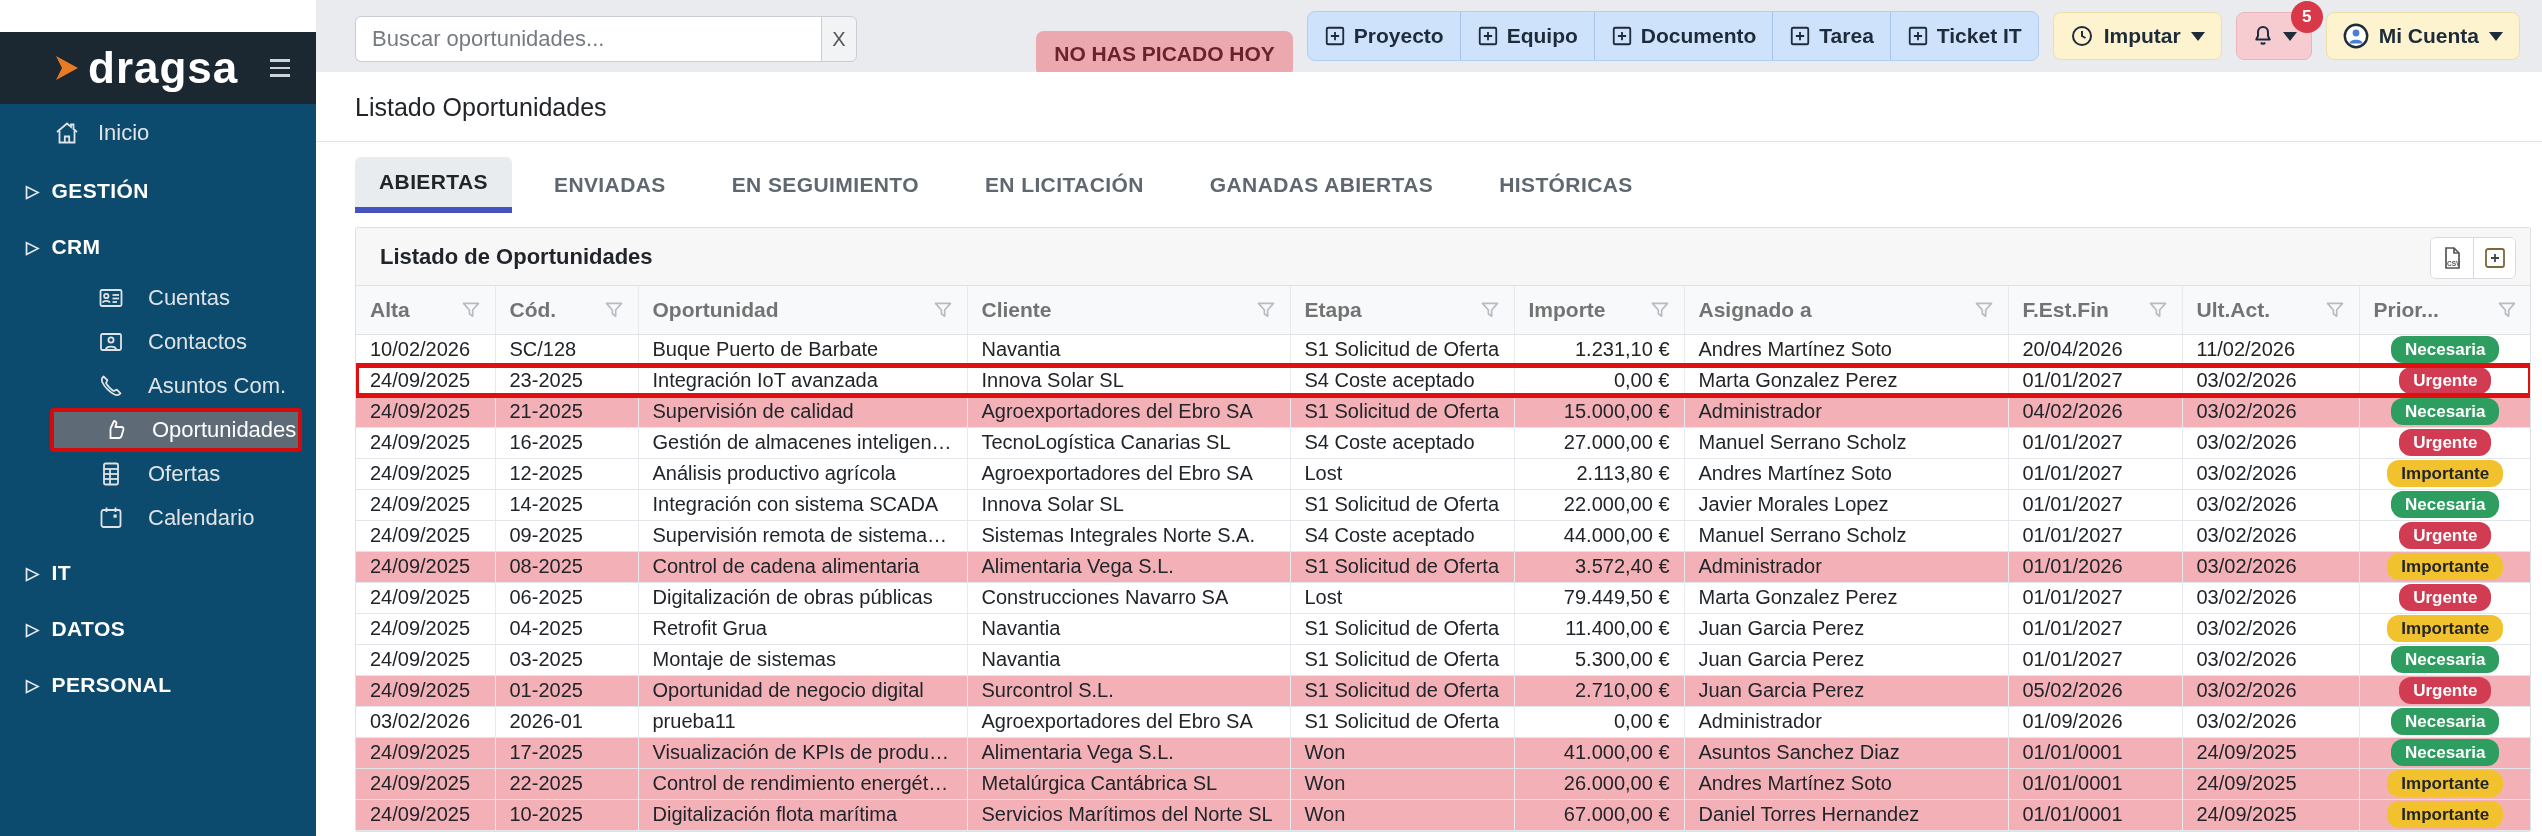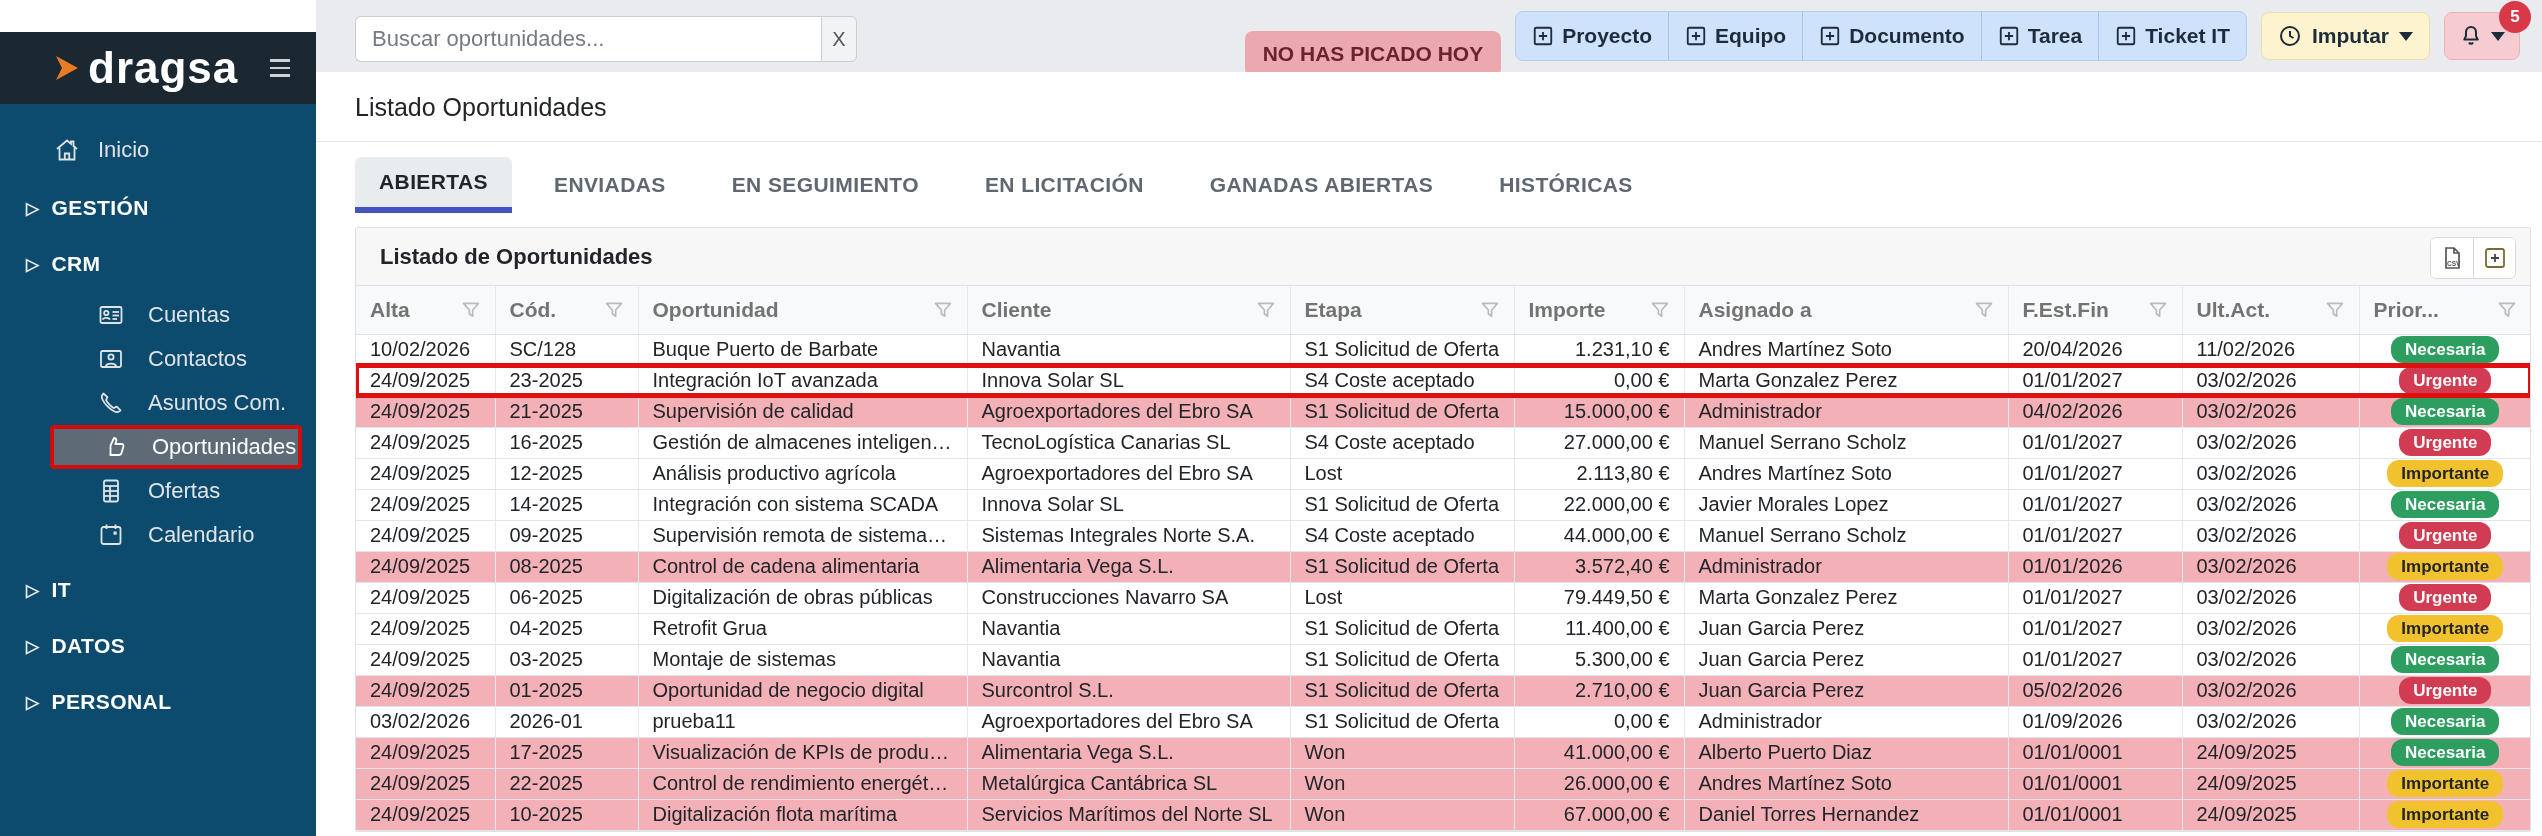--- a/index.html
+++ b/index.html
@@ -5,21 +5,21 @@
   * { margin:0; padding:0; box-sizing:border-box; }
   html,body { width:2542px; height:836px; overflow:hidden; font-family:"Liberation Sans", sans-serif; background:#fff; }
 
   
   .sidebar { position:absolute; left:0; top:0; width:316px; height:836px; background:#0c4a6e; color:#dfe3e6; z-index:5;margin-top:32px; }
   .sb-header { height:72px; background:#1b2832; display:flex; align-items:center; padding:0 26px 0 54px; gap:14px; }
   .logo { display:flex; align-items:center; gap:8px; }
   .logo-text { color:#fff; font-size:44px; font-weight:bold; letter-spacing:1px; }
   .hamburger { margin-left:auto; display:flex; flex-direction:column; gap:5px; cursor:pointer; }
   .hamburger i { display:block; width:20px; height:2.5px; background:#cdd4d9; }
-  .nav { padding-top:21px; }
+  .nav { padding-top:4px; }
   .nav-link { display:flex; align-items:center; gap:18px; height:50px; padding-left:54px; font-size:22px; color:#dfe3e6; cursor:pointer; }
   .nav-section { display:flex; align-items:center; gap:12px; height:46px; padding-left:26px; font-size:21px; font-weight:bold; color:#fff; letter-spacing:.4px; cursor:pointer; margin-top:10px; }
   .nav-section .tri { font-size:17px; color:#e7ebee; }
   .nav-sub { margin-top:6px; }
   .nav-sublink { display:flex; align-items:center; gap:24px; height:44px; margin:0 14px 0 50px; padding-left:48px; font-size:22px; color:#dfe3e6; border-radius:4px; cursor:pointer; }
   .nav-sublink.selected { background:#5e6b76; border:4px solid #d40b0b; color:#fff; }
   .icon-24 { width:26px; height:26px; flex:0 0 26px; }
 
   
   .topbar { position:absolute; left:316px; top:0; right:0; height:72px; background:#e9ebee; display:flex; align-items:center; padding:0 22px 0 39px; gap:14px; }
@@ -221,20 +221,29 @@
     <span class="caret"></span>
   </button>
   <button class="bell-btn">
     <svg width="24" height="24" viewBox="0 0 24 24" fill="none" stroke="#1d2b3a" stroke-width="2" stroke-linejoin="round">
         <path d="M12 3 C9 3 7 5.3 7 8.3 V12 L5.3 15.5 H18.7 L17 12 V8.3 C17 5.3 15 3 12 3 Z"></path>
         <path d="M10 18.5 a2.2 2.2 0 0 0 4 0"></path>
       </svg>
     <span class="caret"></span>
     <span class="notif-count">5</span>
   </button>
+  <button class="yellow-btn">
+    <svg width="26" height="26" viewBox="0 0 26 26">
+        <circle cx="13" cy="13" r="11.2" fill="#fff" stroke="#1d2b3a" stroke-width="2.4"></circle>
+        <circle cx="13" cy="10" r="3.4" fill="#4a7fd4"></circle>
+        <path d="M6.5 20.5 c0-5 13-5 13 0" fill="#4a7fd4"></path>
+      </svg>
+    <span>Mi Cuenta</span>
+    <span class="caret"></span>
+  </button>
 </div>
 
 <div class="main">
   <div class="page-title">Listado Oportunidades</div>
   <hr class="title-rule">
   <div class="tabs">
       <button class="tab active">ABIERTAS</button>
       <button class="tab">ENVIADAS</button>
       <button class="tab">EN SEGUIMIENTO</button>
       <button class="tab">EN LICITACIÓN</button>
@@ -515,21 +524,21 @@
             <td>03/02/2026</td>
             <td><span class="badge" style="background: rgb(46, 158, 96); color: rgb(255, 255, 255);">Necesaria</span></td>
           </tr>
           <tr class="pink">
             <td>24/09/2025</td>
             <td>17-2025</td>
             <td>Visualización de KPIs de producción</td>
             <td>Alimentaria Vega S.L.</td>
             <td>Won</td>
             <td class="num">41.000,00 €</td>
-            <td>Alberto Puerto Diaz</td>
+            <td>Asuntos Sanchez Diaz</td>
             <td>01/01/0001</td>
             <td>24/09/2025</td>
             <td><span class="badge" style="background: rgb(46, 158, 96); color: rgb(255, 255, 255);">Necesaria</span></td>
           </tr>
           <tr class="pink">
             <td>24/09/2025</td>
             <td>22-2025</td>
             <td>Control de rendimiento energético</td>
             <td>Metalúrgica Cantábrica SL</td>
             <td>Won</td>

